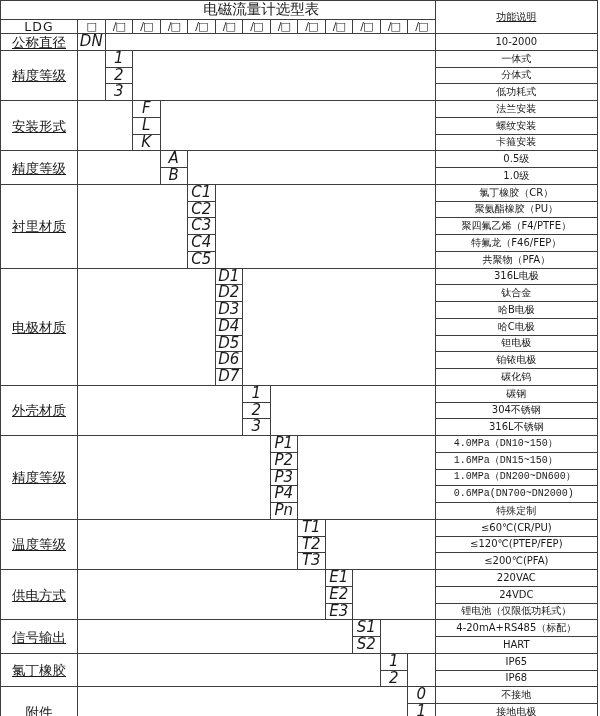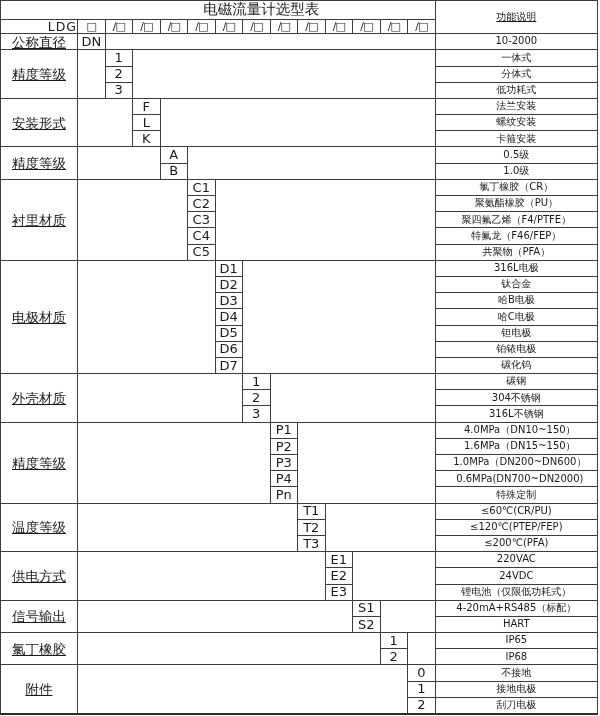--- a/index.html
+++ b/index.html
@@ -33,29 +33,29 @@
   tr { height: 16.2px; }
   tr.r-title { height: 19px; }
   tr.r-model { height: 14px; }
   td.title {
     font-size: 14.5px;
     text-align: center;
     padding-left: 87px; 
   }
   td.func-head { font-size: 10px; text-decoration: underline; }
   td.prefix {
-    text-align: right;
+    text-align: center;
     font-size: 12.5px;
     letter-spacing: 1px;
   }
   td.box { font-size: 11px; letter-spacing: -1px; }
   td.lab { font-size: 13.5px; text-decoration: underline; }
-  td.code { font-size: 13px; }
+  td.code { font-size: 15px; font-style: italic; }
   td.desc { font-size: 10px; }
-  td.desc.left { text-align: center; padding-left: 7px; }
+  td.desc.left { text-align: left; padding-left: 18px; font-family: Liberation Mono, monospace; }
   td.filler { background: #ffffff; }
 </style>
 </head>
 <body>
 
 <table class="sel-table">
   <colgroup>
     <col class="c-lab">
     <col class="c-code" span="13">
     <col class="c-func">

